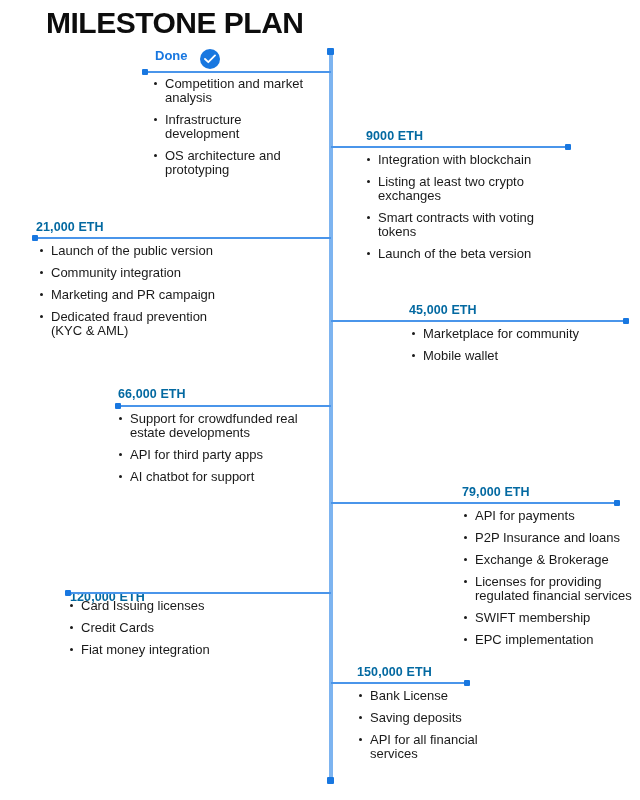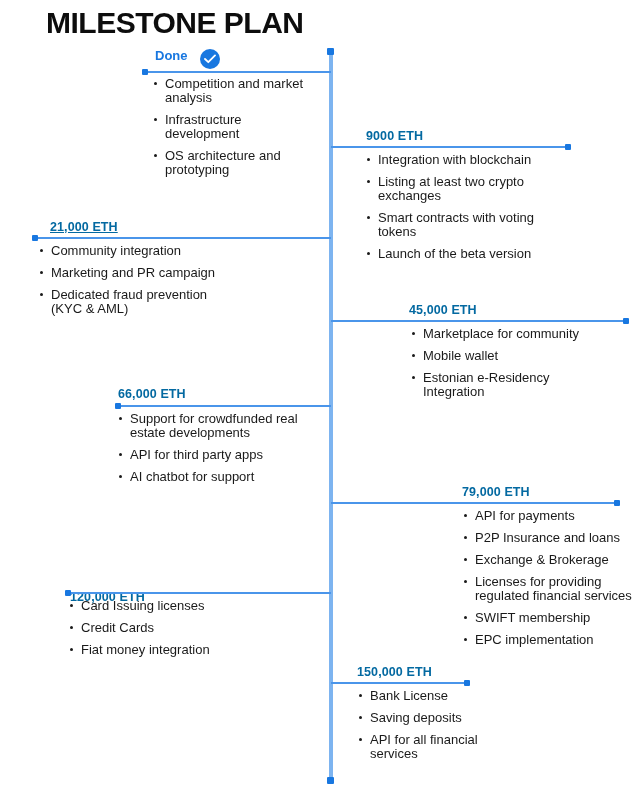--- a/index.html
+++ b/index.html
@@ -155,38 +155,38 @@
     <div class="ms-rule-dot" style="left:533px; top:144px;"></div>
     <ul class="ms-list" style="left:333px; top:153px; width:180px;">
       <li>Integration with blockchain</li>
       <li>Listing at least two crypto exchanges</li>
       <li>Smart contracts with voting tokens</li>
       <li>Launch of the beta version</li>
     </ul>
   </div>
 
   <div class="milestone">
-    <div class="ms-label" style="left:18px; top:220px;text-decoration:underline;">21,000 ETH</div>
+    <div class="ms-label" style="left:4px; top:220px;">21,000 ETH</div>
     <div class="ms-rule" style="left:2px; top:237px; width:297px;"></div>
     <div class="ms-rule-dot" style="left:0px; top:235px;"></div>
     <ul class="ms-list" style="left:6px; top:244px; width:200px;">
+      <li>Launch of the public version</li>
       <li>Community integration</li>
       <li>Marketing and PR campaign</li>
       <li>Dedicated fraud prevention (KYC &amp; AML)</li>
     </ul>
   </div>
 
   <div class="milestone">
     <div class="ms-label" style="left:377px; top:303px;">45,000 ETH</div>
     <div class="ms-rule" style="left:299px; top:320px; width:294px;"></div>
     <div class="ms-rule-dot" style="left:591px; top:318px;"></div>
     <ul class="ms-list" style="left:378px; top:327px; width:180px;">
       <li>Marketplace for community</li>
       <li>Mobile wallet</li>
-      <li>Estonian e-Residency Integration</li>
     </ul>
   </div>
 
   <div class="milestone">
     <div class="ms-label" style="left:86px; top:387px;">66,000 ETH</div>
     <div class="ms-rule" style="left:85px; top:405px; width:214px;"></div>
     <div class="ms-rule-dot" style="left:83px; top:403px;"></div>
     <ul class="ms-list" style="left:85px; top:412px; width:195px;">
       <li>Support for crowdfunded real estate developments</li>
       <li>API for third party apps</li>

